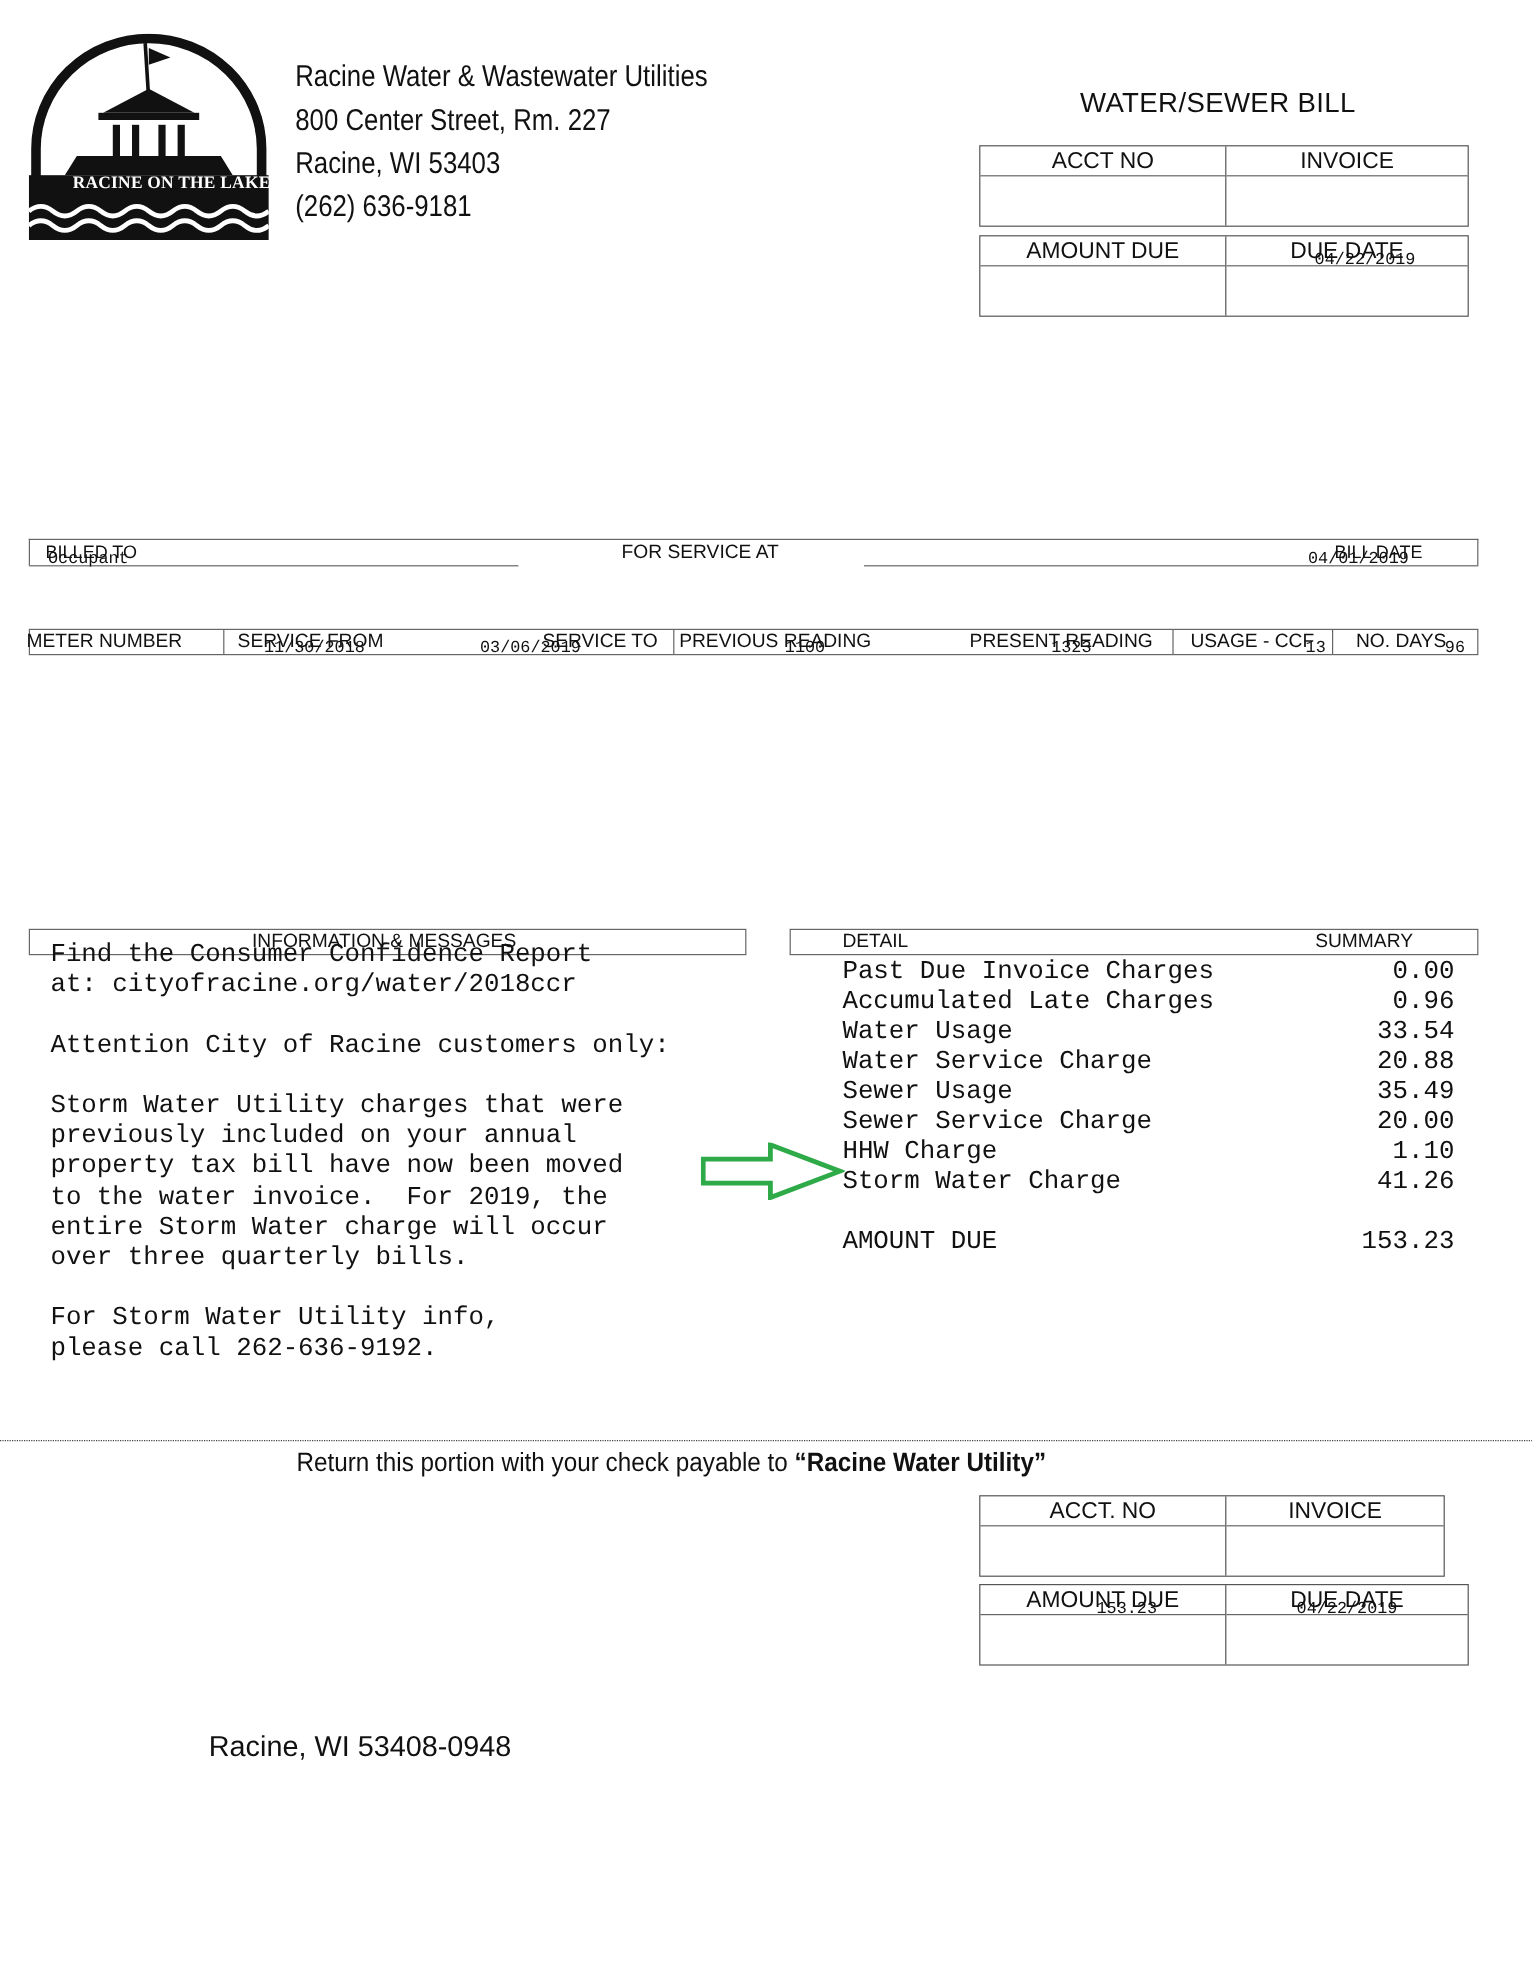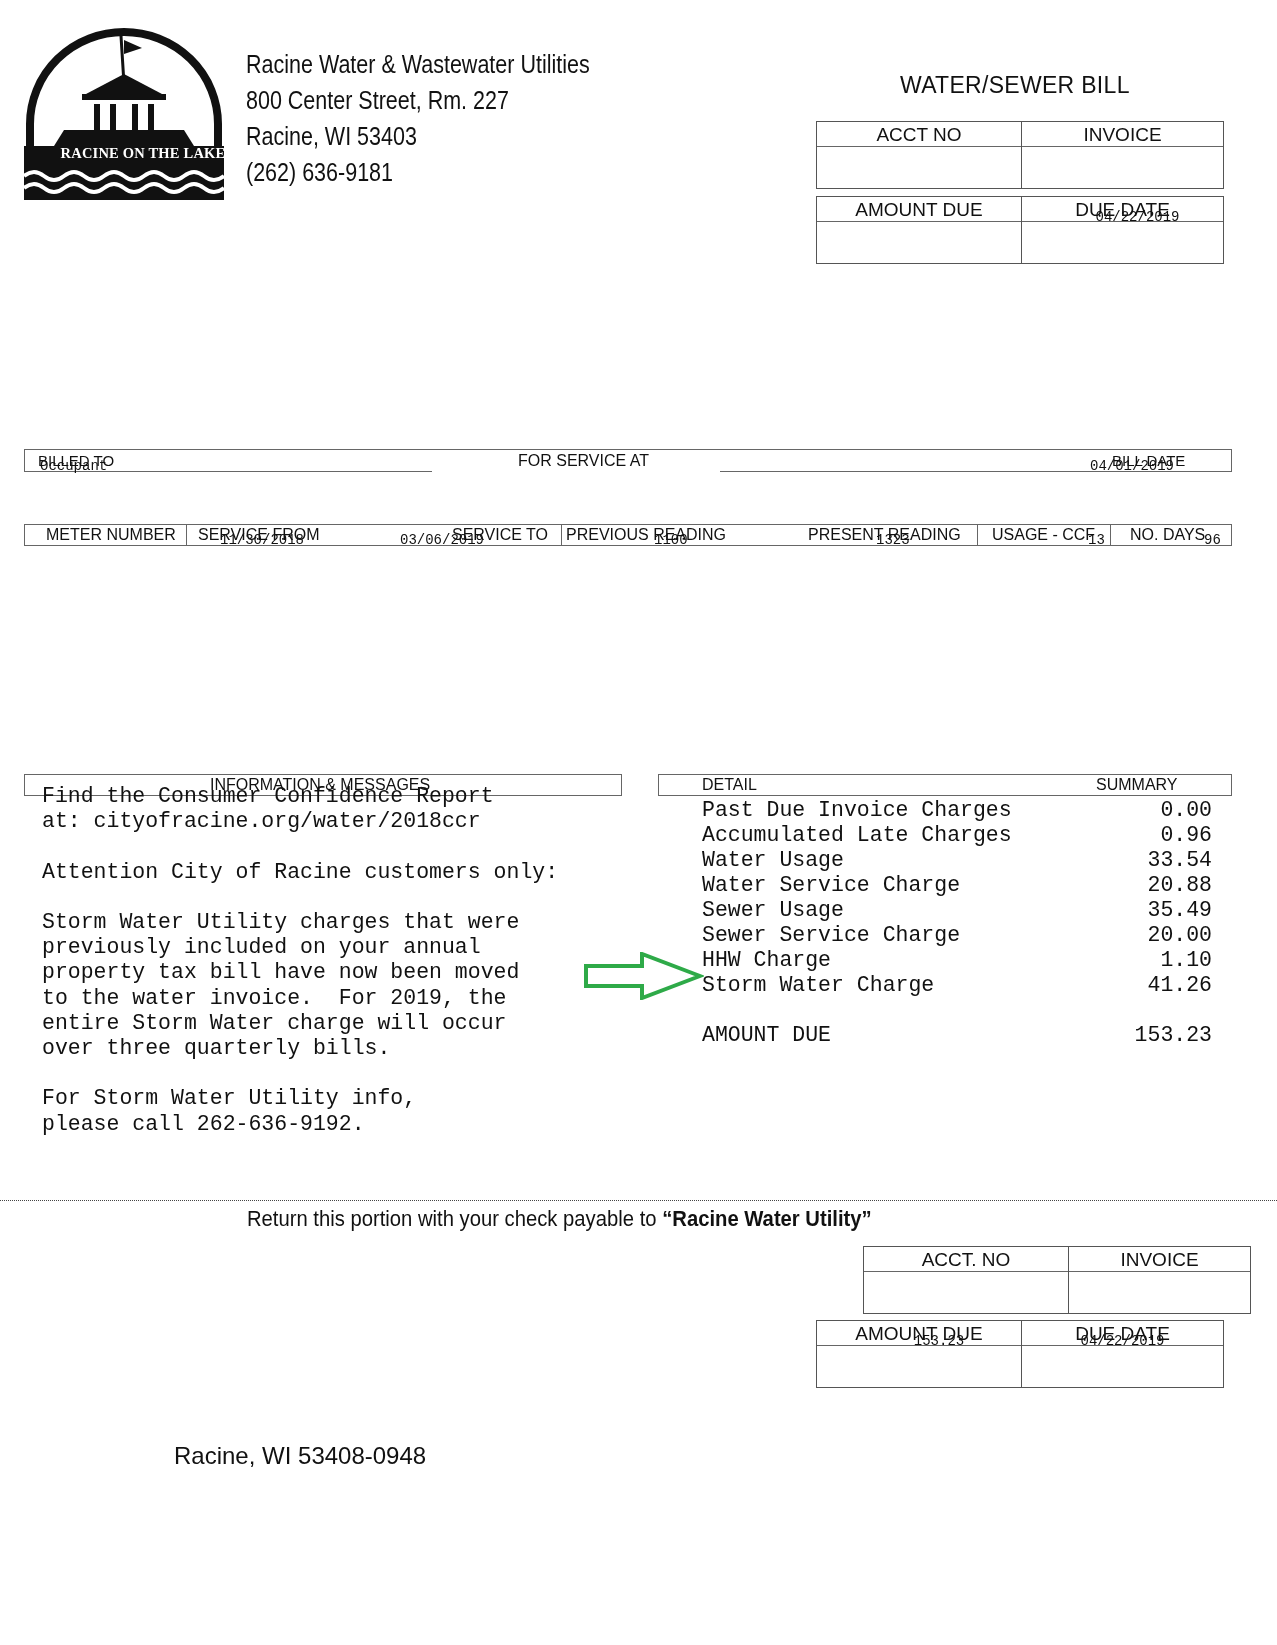--- a/index.html
+++ b/index.html
@@ -97,21 +97,21 @@
 <div class="strip-label sans abs" style="left:518px;top:452px;">FOR SERVICE AT</div>
 <div class="strip-label sans abs" style="left:1112px;top:452px;font-size:15px;">BILL DATE</div>
 <div class="typed mono" style="left:1090px;top:458px;">04/01/2019</div>
 
 <div class="strip sans" style="left:24px;top:524px;width:1208px;">
   <div class="strip-div" style="left:161px;"></div>
   <div class="strip-div" style="left:536px;"></div>
   <div class="strip-div" style="left:952px;"></div>
   <div class="strip-div" style="left:1085px;"></div>
 </div>
-<div class="strip-label sans abs" style="left:46px;top:526px;">METER NUMBER</div>
+<div class="strip-label sans abs" style="left:22px;top:526px;">METER NUMBER</div>
 <div class="strip-label sans abs" style="left:198px;top:526px;">SERVICE FROM</div>
 <div class="typed mono" style="left:220px;top:532px;">11/30/2018</div>
 <div class="strip-label sans abs" style="left:452px;top:526px;">SERVICE TO</div>
 <div class="typed mono" style="left:400px;top:532px;">03/06/2019</div>
 <div class="strip-label sans abs" style="left:566px;top:526px;">PREVIOUS READING</div>
 <div class="typed mono" style="left:654px;top:532px;">1100</div>
 <div class="strip-label sans abs" style="left:808px;top:526px;">PRESENT READING</div>
 <div class="typed mono" style="left:876px;top:532px;">1323</div>
 <div class="strip-label sans abs" style="left:992px;top:526px;">USAGE - CCF</div>
 <div class="typed mono" style="left:1088px;top:532px;">13</div>
@@ -136,21 +136,21 @@
 <div class="detail-row mono" style="top:959px;"><span>Storm Water Charge</span><span class="amt">41.26</span></div>
 <div class="detail-row mono" style="top:1009px;"><span>AMOUNT DUE</span><span class="amt">153.23</span></div>
 
 <svg class="abs" style="left:584px;top:952px;" width="120" height="48" viewBox="0 0 120 48">
   <polygon points="2,14 58,14 58,2 116,24 58,46 58,34 2,34" fill="none" stroke="#2eaa48" stroke-width="4" stroke-linejoin="miter"></polygon>
 </svg>
 
 <div class="abs cut-line"></div>
 <div class="abs return-text sans"><span>Return this portion with your check payable to </span><b>“Racine Water Utility”</b></div>
 
-<div class="box sans" style="left:863px;top:1246px;width:388px;height:68px;">
+<div class="box sans" style="left:816px;top:1246px;width:388px;height:68px;">
   <div class="cell" style="left:0;width:204px;">
     <div class="lbl">ACCT. NO</div>
     <div class="rule"></div>
   </div>
   <div class="cell right" style="left:204px;right:0;">
     <div class="lbl">INVOICE</div>
     <div class="rule"></div>
   </div>
 </div>
 <div class="box sans" style="left:816px;top:1320px;width:408px;height:68px;">

